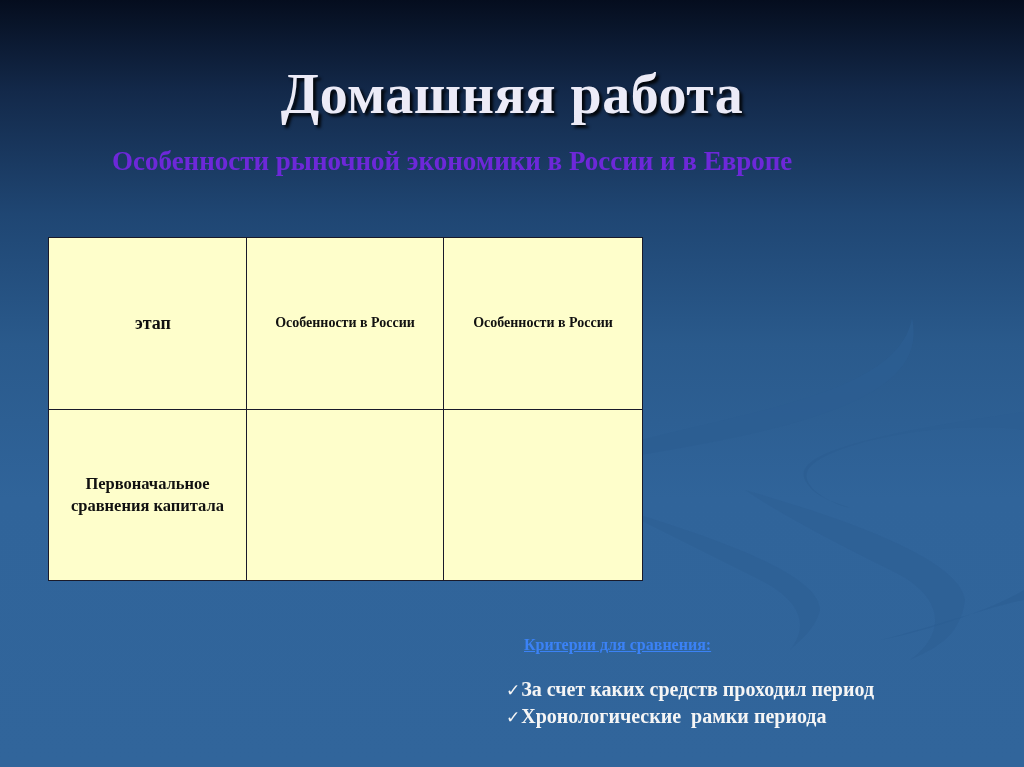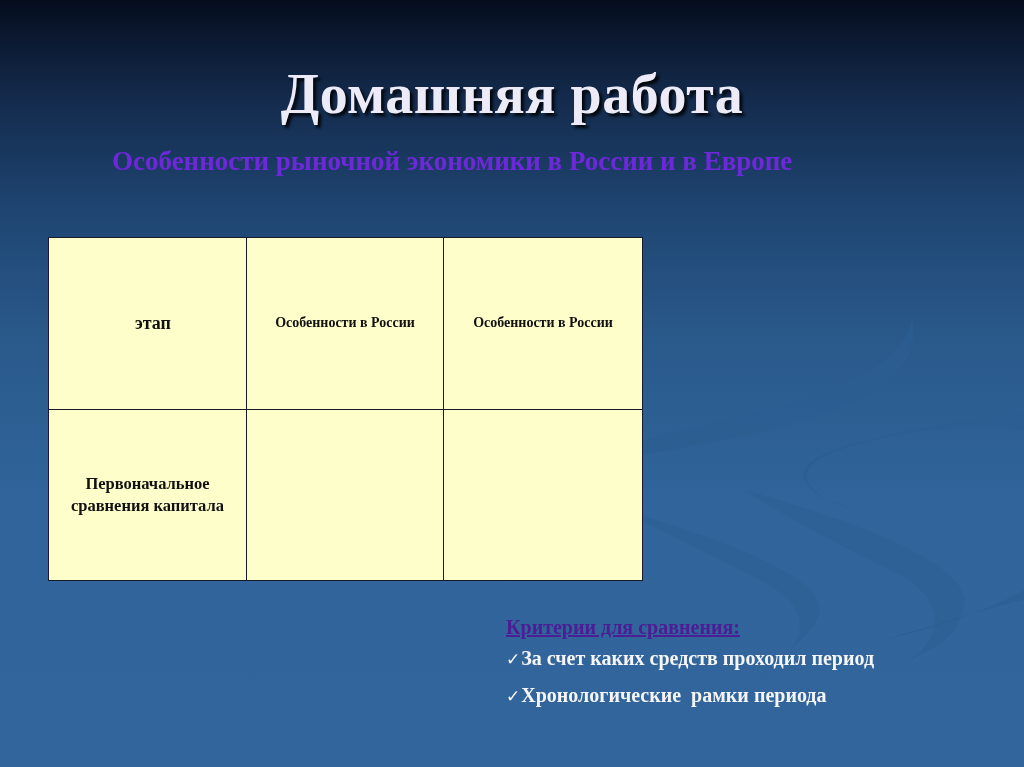--- a/index.html
+++ b/index.html
@@ -26,25 +26,25 @@
     table.grid td {
       border: 1.5px solid #1a1a2a; text-align: center; vertical-align: middle;
       color: #111; font-weight: bold; padding: 0 4px; line-height: 1.3;
     }
     table.grid td.head { font-size: 14px; }
     table.grid td.head.small { font-size: 18px; padding-left: 15px; }
     table.grid td.stage { font-size: 16.5px; }
     table.grid td.stage.mono { font-size: 15px; font-weight: normal; }
     .criteria { position: absolute; left: 506px; top: 614px; }
     .criteria-heading {
-      font-size: 20px; font-weight: bold; color: #4c1d95; text-decoration: underline; margin: 0;
+      font-size: 16px; font-weight: bold; color: #3b82f6; text-decoration: underline; margin: 18px;
       line-height: 26px;
     }
     .criteria-item {
-      font-size: 20px; font-weight: bold; color: #f5f5f5; line-height: 36px; white-space: nowrap;
+      font-size: 20px; font-weight: bold; color: #f5f5f5; line-height: 26px; white-space: nowrap;
     }
     .check { font-family: "DejaVu Sans", sans-serif; font-size: 17px; font-weight: normal; margin-right: 1px; }
   </style>
 </head>
 <body>
 
 <svg class="swoosh" viewBox="0 0 1024 767" xmlns="http://www.w3.org/2000/svg">
   <path d="M640 440 C 760 410, 900 390, 912 318 C 925 380, 860 420, 640 455 Z" fill="#2c5d92" opacity="0.75"></path>
   <path d="M1024 412 C 900 430, 790 450, 805 480 C 815 500, 845 505, 850 508 C 820 500, 795 480, 812 465 C 840 440, 950 420, 1024 430 Z" fill="#2c5d92" opacity="0.75"></path>
   <path d="M745 490 C 850 520, 960 560, 965 600 C 960 640, 930 650, 910 660 C 945 635, 945 600, 900 575 C 850 550, 790 520, 745 490 Z" fill="#2d5f94" opacity="0.7"></path>

